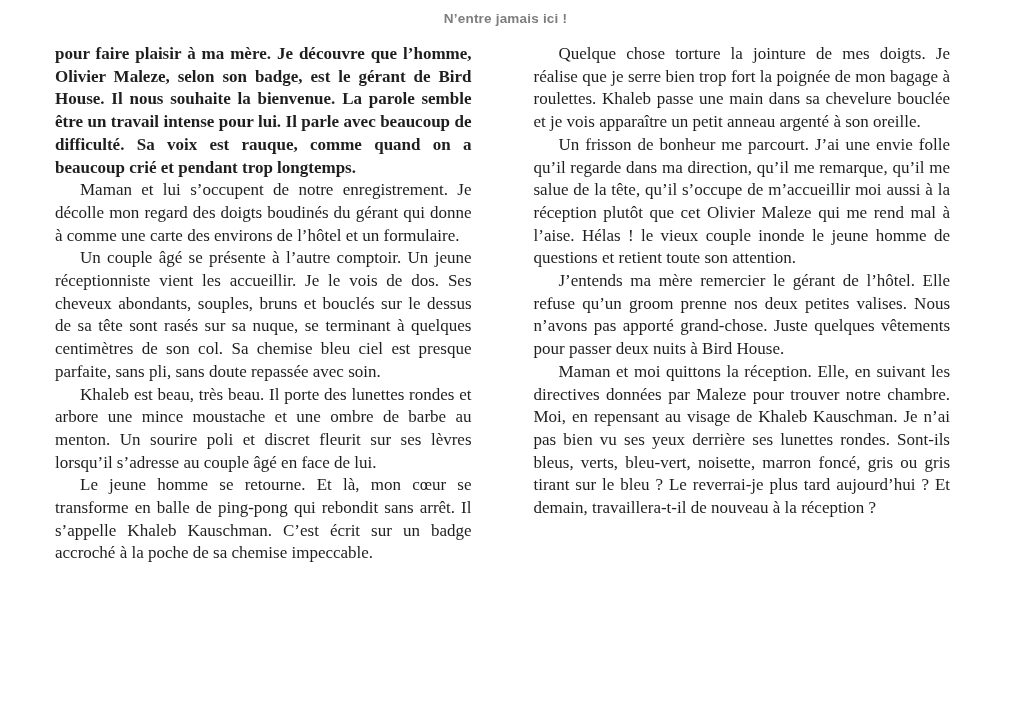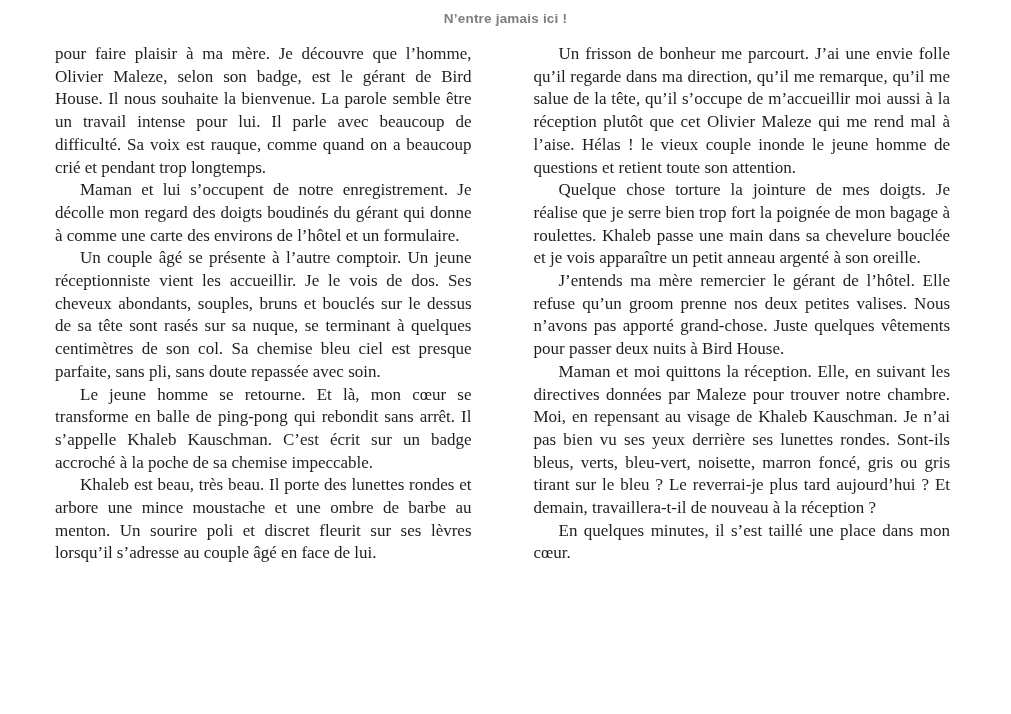--- a/index.html
+++ b/index.html
@@ -39,37 +39,37 @@
   .column p {
     margin: 0;
     font-size: 17px;
     line-height: 22.7px;
     text-align: justify;
     text-indent: 25px;
     hyphens: none;
   }
   .column p.no-indent {
     text-indent: 0;
+    font-weight: bold;
   }
 </style>
 </head>
 <body>
 
 <header class="running-header">
   <span>N’entre jamais ici !</span>
 </header>
 
 <main class="page-body">
   <div class="column">
     <p class="no-indent">pour faire plaisir à ma mère. Je découvre que l’homme, Olivier Maleze, selon son badge, est le gérant de Bird House. Il nous souhaite la bienvenue. La parole semble être un travail intense pour lui. Il parle avec beaucoup de difficulté. Sa voix est rauque, comme quand on a beaucoup crié et pendant trop longtemps.</p>
     <p>Maman et lui s’occupent de notre enregistrement. Je décolle mon regard des doigts boudinés du gérant qui donne à comme une carte des environs de l’hôtel et un formulaire.</p>
     <p>Un couple âgé se présente à l’autre comptoir. Un jeune réceptionniste vient les accueillir. Je le vois de dos. Ses cheveux abondants, souples, bruns et bouclés sur le dessus de sa tête sont rasés sur sa nuque, se terminant à quelques centimètres de son col. Sa chemise bleu ciel est presque parfaite, sans pli, sans doute repassée avec soin.</p>
+    <p>Khaleb est beau, très beau. Il porte des lunettes rondes et arbore une mince moustache et une ombre de barbe au menton. Un sourire poli et discret fleurit sur ses lèvres lorsqu’il s’adresse au couple âgé en face de lui.</p>
     <p>Le jeune homme se retourne. Et là, mon cœur se transforme en balle de ping-pong qui rebondit sans arrêt. Il s’appelle Khaleb Kauschman. C’est écrit sur un badge accroché à la poche de sa chemise impeccable.</p>
-    <p>Khaleb est beau, très beau. Il porte des lunettes rondes et arbore une mince moustache et une ombre de barbe au menton. Un sourire poli et discret fleurit sur ses lèvres lorsqu’il s’adresse au couple âgé en face de lui.</p>
   </div>
   <div class="column">
+    <p>Quelque chose torture la jointure de mes doigts. Je réalise que je serre bien trop fort la poignée de mon bagage à roulettes. Khaleb passe une main dans sa chevelure bouclée et je vois apparaître un petit anneau argenté à son oreille.</p>
     <p>Un frisson de bonheur me parcourt. J’ai une envie folle qu’il regarde dans ma direction, qu’il me remarque, qu’il me salue de la tête, qu’il s’occupe de m’accueillir moi aussi à la réception plutôt que cet Olivier Maleze qui me rend mal à l’aise. Hélas ! le vieux couple inonde le jeune homme de questions et retient toute son attention.</p>
-    <p>Quelque chose torture la jointure de mes doigts. Je réalise que je serre bien trop fort la poignée de mon bagage à roulettes. Khaleb passe une main dans sa chevelure bouclée et je vois apparaître un petit anneau argenté à son oreille.</p>
     <p>J’entends ma mère remercier le gérant de l’hôtel. Elle refuse qu’un groom prenne nos deux petites valises. Nous n’avons pas apporté grand-chose. Juste quelques vêtements pour passer deux nuits à Bird House.</p>
     <p>Maman et moi quittons la réception. Elle, en suivant les directives données par Maleze pour trouver notre chambre. Moi, en repensant au visage de Khaleb Kauschman. Je n’ai pas bien vu ses yeux derrière ses lunettes rondes. Sont-ils bleus, verts, bleu-vert, noisette, marron foncé, gris ou gris tirant sur le bleu ? Le reverrai-je plus tard aujourd’hui ? Et demain, travaillera-t-il de nouveau à la réception ?</p>
-    <p>En quelques minutes, il s’est taillé une place dans mon cœur.</p>
   </div>
 </main>
 
 </body></html>

